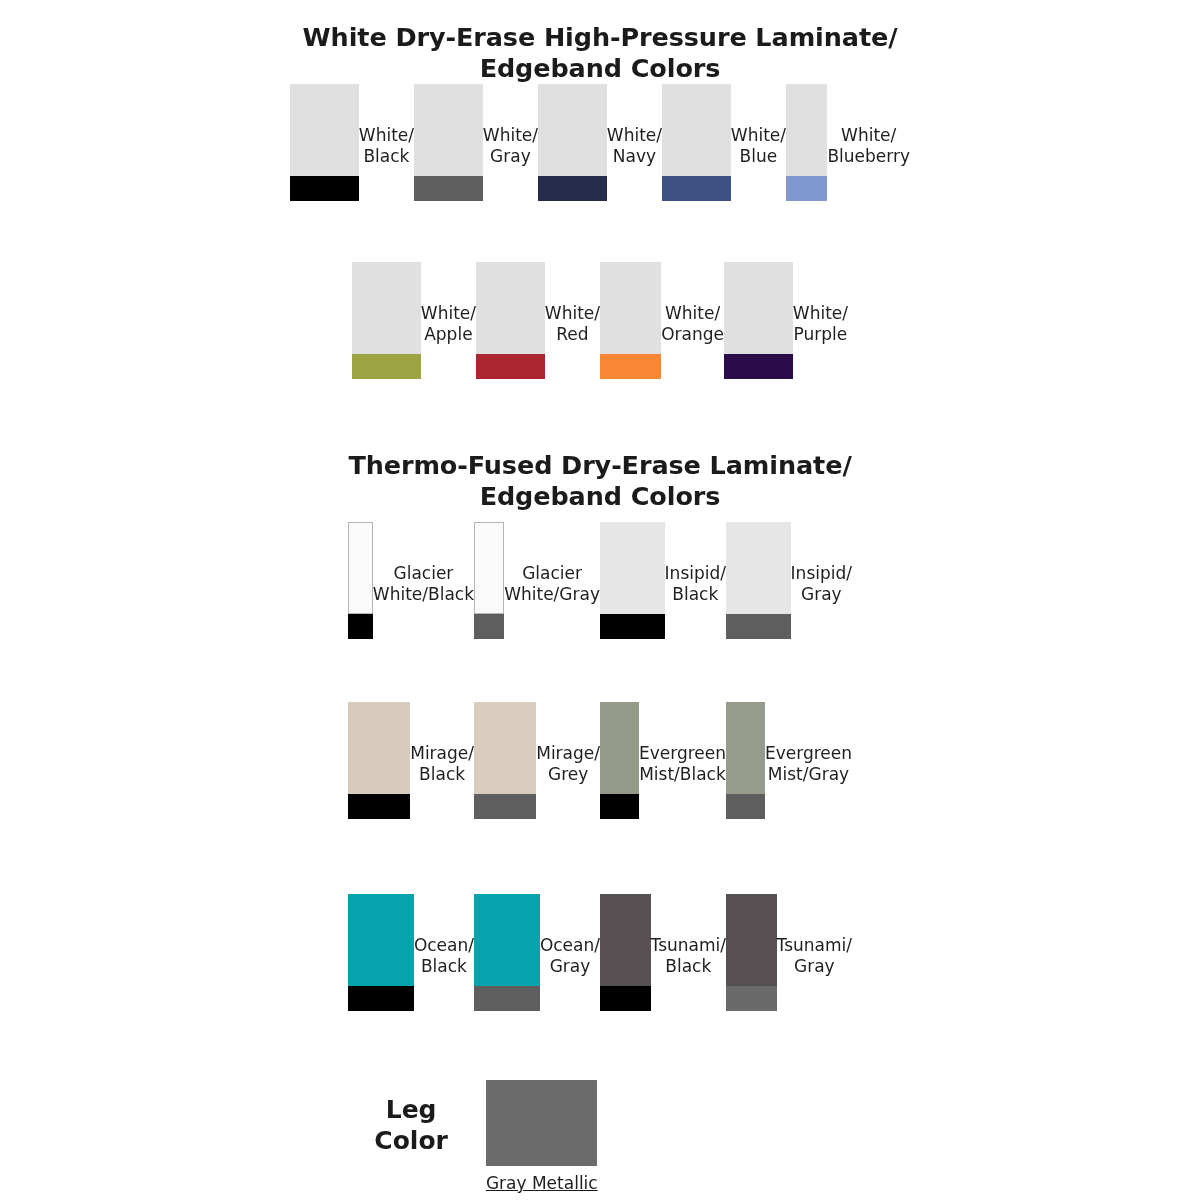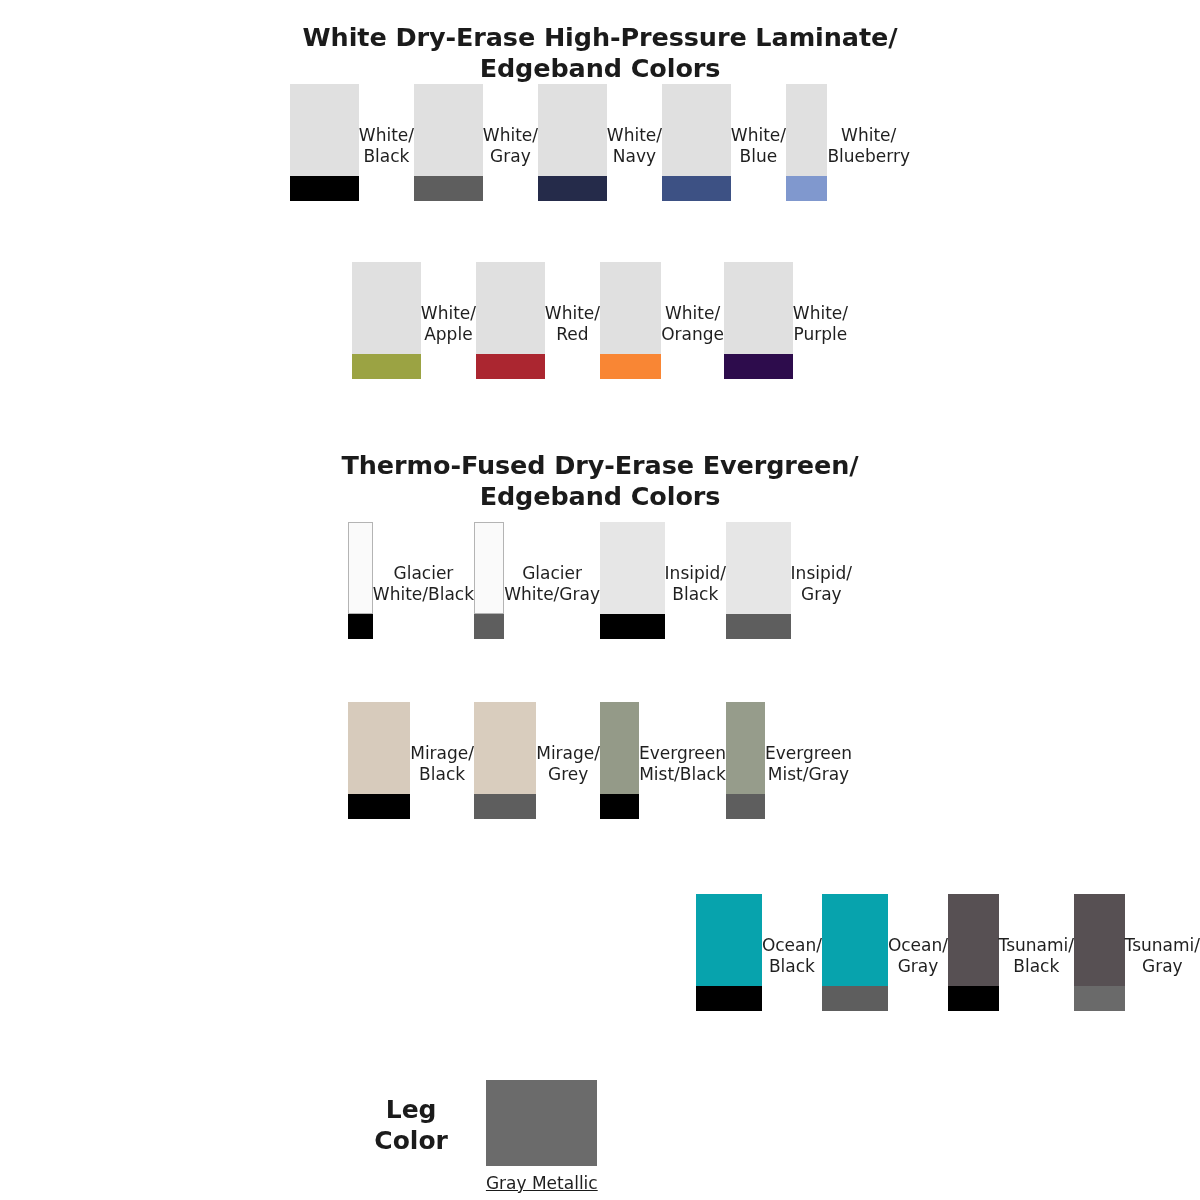--- a/index.html
+++ b/index.html
@@ -43,21 +43,21 @@
     position: absolute;
     left: 0;
     width: 1200px;
     display: flex;
     justify-content: center;
   }
   #row-hpl-1 { top: 84px; }
   #row-hpl-2 { top: 262px; }
   #row-tfl-1 { top: 522px; align-items: flex-end; }
   #row-tfl-2 { top: 702px; align-items: flex-end; }
-  #row-tfl-3 { top: 894px; justify-content: flex-end; }
+  #row-tfl-3 { top: 894px; }
 
   .swatch-cell {
     width: 124px;
     display: flex;
     flex-direction: row;
     align-items: center;
   }
   .swatch-row.tfl .swatch-cell { width: 126px; }
 
   .swatch {
@@ -208,21 +208,21 @@
       <div class="swatch-cell">
         <div class="swatch">
           <div class="swatch-body" style="background: rgb(224, 224, 224);"></div>
           <div class="swatch-edge" style="background: rgb(45, 12, 76);"></div>
         </div>
         <div class="swatch-label">White/
 Purple</div>
       </div>
     </div>
 
-  <div class="section-heading" id="heading-tfl">Thermo-Fused Dry-Erase Evergreen/
+  <div class="section-heading" id="heading-tfl">Thermo-Fused Dry-Erase Laminate/
 Edgeband Colors</div>
 
   <div class="swatch-row tfl" id="row-tfl-1">
       <div class="swatch-cell">
         <div class="swatch">
           <div class="swatch-body bordered" style="background: rgb(250, 250, 250);"></div>
           <div class="swatch-edge" style="background: rgb(0, 0, 0);"></div>
         </div>
         <div class="swatch-label">Glacier
 White/Black</div>

